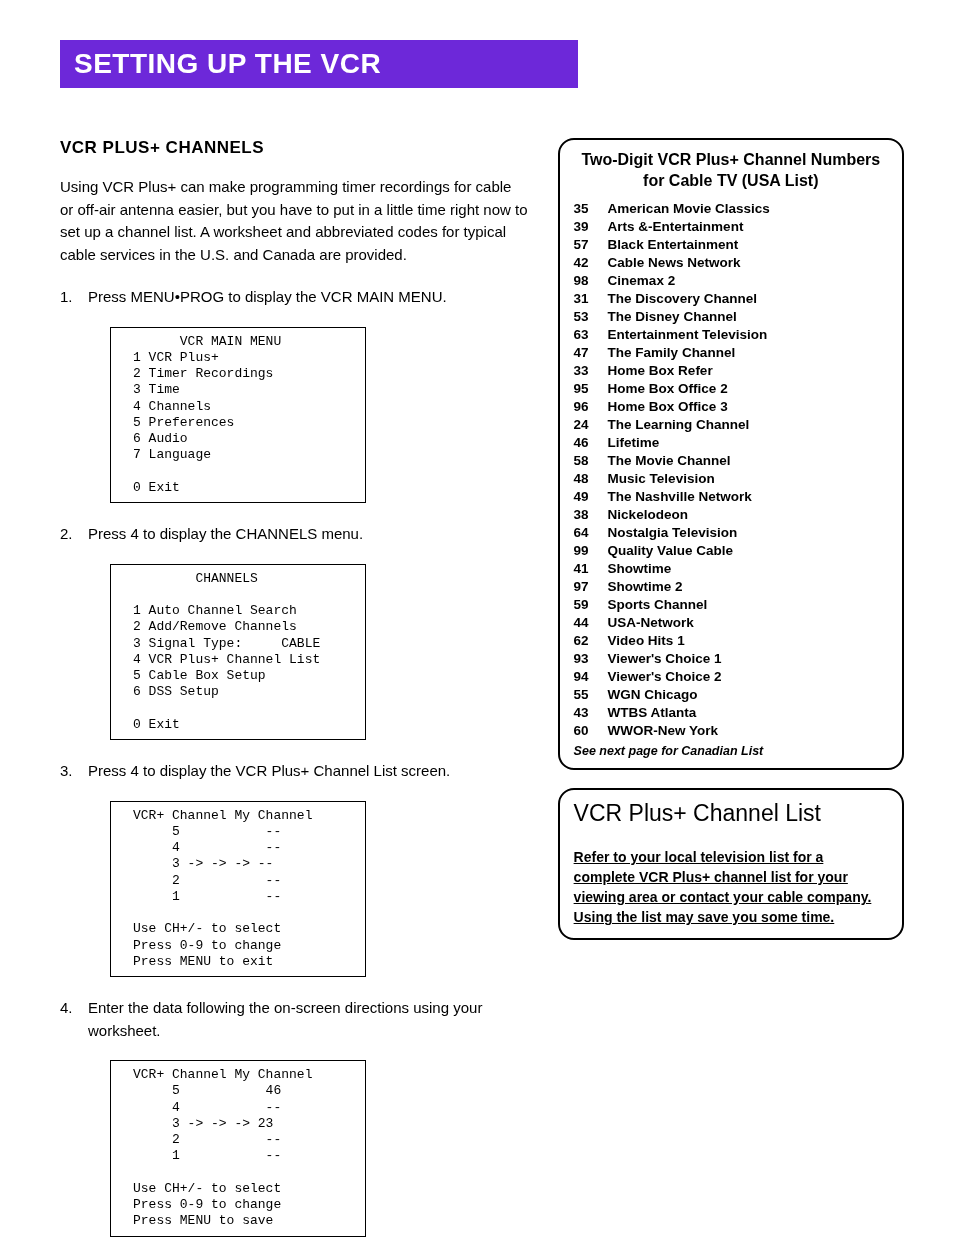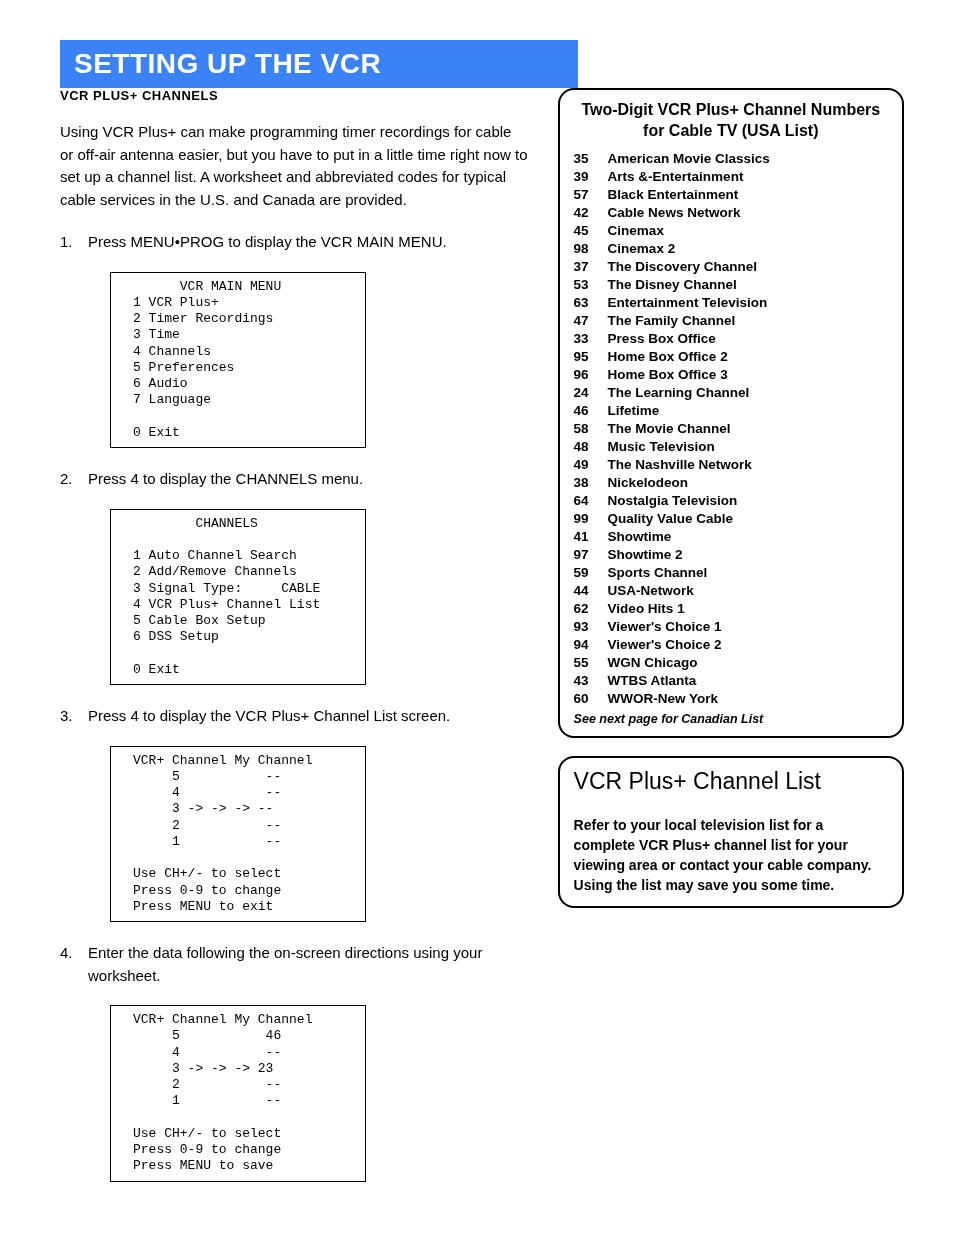--- a/index.html
+++ b/index.html
@@ -5,43 +5,44 @@
   body {
     background: #fff;
     margin: 0;
     padding: 40px 50px 30px 60px;
     font-family: Arial, Helvetica, sans-serif;
     color: #000;
     width: 954px;
     box-sizing: border-box;
   }
   .banner {
-    background: #3b82f6;
+    background: #6d28d9;
     color: #fff;
     font-family: "Arial Black", Arial, sans-serif;
     font-weight: 900;
     font-size: 28px;
     padding: 8px 14px 8px 14px;
     width: 58%;
     letter-spacing: 0.5px;
+    margin-bottom: 50px;
   }
   .columns {
     display: flex;
     gap: 30px;
     align-items: flex-start;
   }
   .leftcol {
     flex: 1.35;
   }
   .rightcol {
     flex: 1;
   }
   .section-title {
     font-weight: 900;
-    font-size: 13px;
+    font-size: 17px;
     letter-spacing: 0.5px;
     margin-bottom: 18px;
     font-family: "Arial Black", Arial, sans-serif;
   }
   .intro {
     font-size: 15px;
     line-height: 1.5;
     margin-bottom: 20px;
   }
   .step {
@@ -102,20 +103,21 @@
   }
   .sidebox2-title {
     font-weight: 400;
     font-size: 23px;
     margin-bottom: 20px;
   }
   .sidebox2-body {
     font-weight: 700;
     font-size: 14px;
     line-height: 1.45;
+    text-decoration: underline;
   }
 </style>
 </head>
 <body>
 
 <div class="banner">SETTING UP THE VCR</div>
 
 <div class="columns">
   <div class="leftcol">
 
@@ -203,46 +205,42 @@
           </div>
           <div class="chrow">
             <div class="n">57</div>
             <div class="t">Black Entertainment</div>
           </div>
           <div class="chrow">
             <div class="n">42</div>
             <div class="t">Cable News Network</div>
           </div>
           <div class="chrow">
-            <div class="n">45</div>
-            <div class="t">Cinemax</div>
-          </div>
-          <div class="chrow">
             <div class="n">98</div>
             <div class="t">Cinemax 2</div>
           </div>
           <div class="chrow">
-            <div class="n">37</div>
+            <div class="n">31</div>
             <div class="t">The Discovery Channel</div>
           </div>
           <div class="chrow">
             <div class="n">53</div>
             <div class="t">The Disney Channel</div>
           </div>
           <div class="chrow">
             <div class="n">63</div>
             <div class="t">Entertainment Television</div>
           </div>
           <div class="chrow">
             <div class="n">47</div>
             <div class="t">The Family Channel</div>
           </div>
           <div class="chrow">
             <div class="n">33</div>
-            <div class="t">Press Box Office</div>
+            <div class="t">Home Box Refer</div>
           </div>
           <div class="chrow">
             <div class="n">95</div>
             <div class="t">Home Box Office 2</div>
           </div>
           <div class="chrow">
             <div class="n">96</div>
             <div class="t">Home Box Office 3</div>
           </div>
           <div class="chrow">

